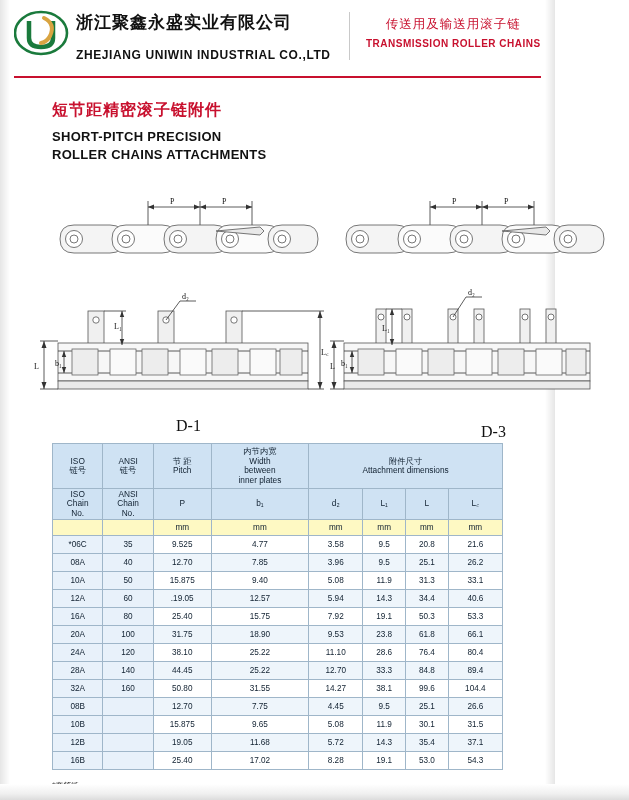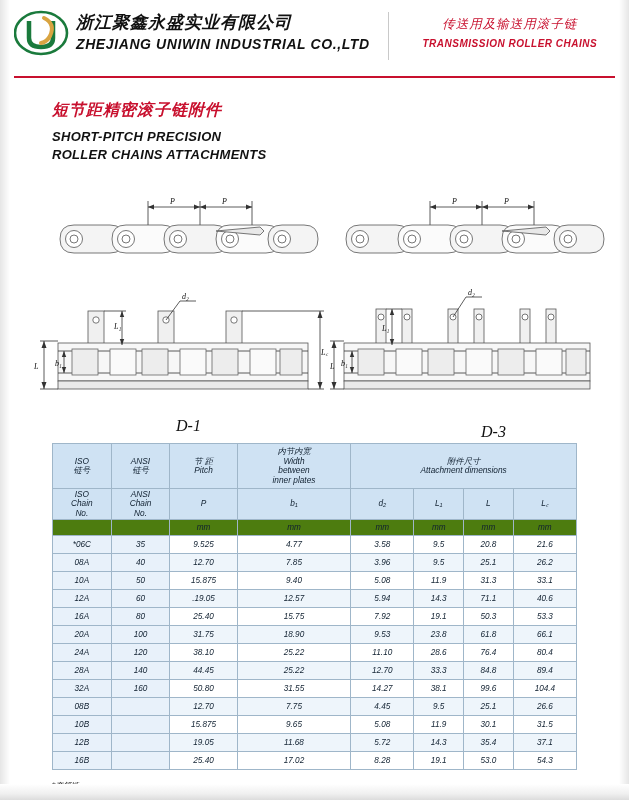--- a/index.html
+++ b/index.html
@@ -10,24 +10,23 @@
   body {
     width: 629px;
     height: 800px;
     font-family: "Liberation Sans", sans-serif;
     color: #1a1a1a;
     position: relative;
     overflow: hidden;
   }
   .page {
     position: relative;
-    width: 629px;
+    width: 555px;
     height: 800px;
     box-sizing: border-box;
-    font-style: italic;
   }
 
   
   .header {
     position: relative;
     height: 72px;
     padding: 6px 14px 0 14px;
     box-sizing: border-box;
     display: flex;
     align-items: flex-start;
@@ -46,25 +45,25 @@
   }
   .company-cn {
     font-size: 17px;
     font-weight: bold;
     letter-spacing: 1px;
     color: #111;
     line-height: 1.2;
     font-family: "DejaVu Sans", sans-serif;
   }
   .company-en {
-    font-size: 14px;
+    font-size: 12px;
     font-weight: bold;
     letter-spacing: 0.6px;
     color: #111;
-    margin-top: 4px;
+    margin-top: 16px;
     line-height: 1.2;
   }
   .header-divider {
     width: 1px;
     background: #c9c9c9;
     height: 48px;
     margin: 6px 16px 0 18px;
     flex: 0 0 auto;
   }
   .header-right {
@@ -149,21 +148,21 @@
   table.spec th.hdr-main {
     height: 44px;
     font-size: 8.3px;
   }
   table.spec th.hdr-sub {
     height: 30px;
     font-size: 8.3px;
   }
   table.spec th.hdr-unit {
     height: 15px;
-    background: #4d7c0f;
+    background: #fef9c3;
   }
   table.spec td.rowhdr {
     background: #e8f1fa;
   }
   tr.alt td {
     background: #eef5fb;
   }
   tr.plain td {
     background: #ffffff;
     margin-top: 48px;
@@ -516,21 +515,21 @@
           <td>31.3</td>
           <td>33.1</td>
         </tr>
         <tr class="alt">
           <td class="rowhdr">12A</td>
           <td class="rowhdr">60</td>
           <td>.19.05</td>
           <td>12.57</td>
           <td>5.94</td>
           <td>14.3</td>
-          <td>71.1</td>
+          <td>34.4</td>
           <td>40.6</td>
         </tr>
         <tr class="plain">
           <td class="rowhdr">16A</td>
           <td class="rowhdr">80</td>
           <td>25.40</td>
           <td>15.75</td>
           <td>7.92</td>
           <td>19.1</td>
           <td>50.3</td>

